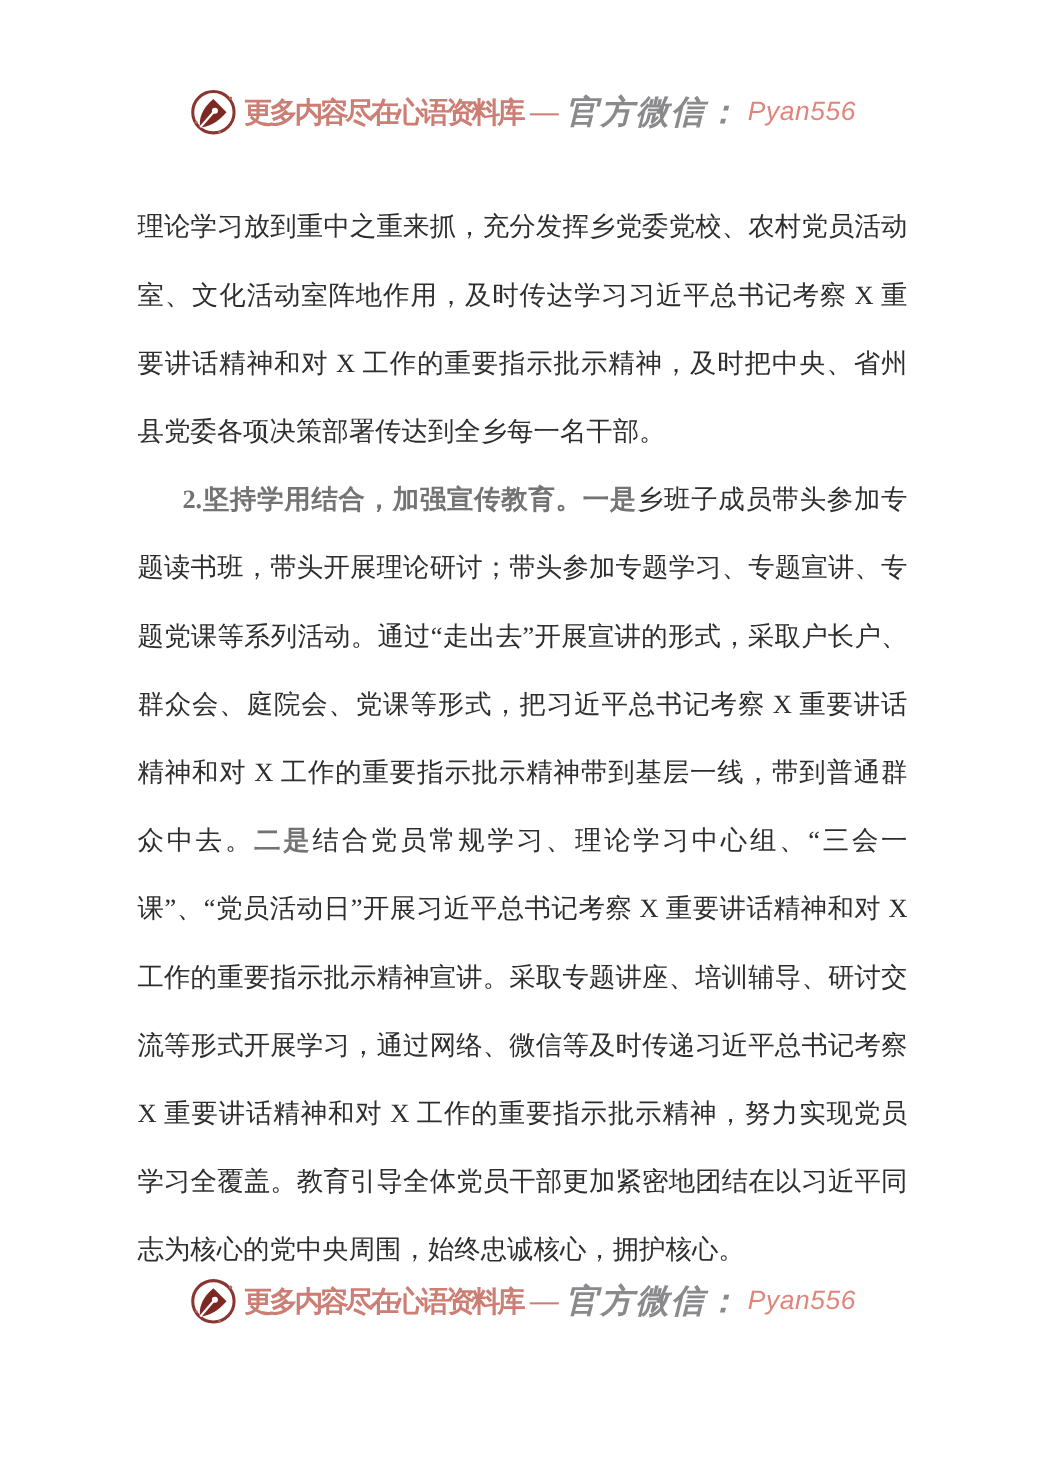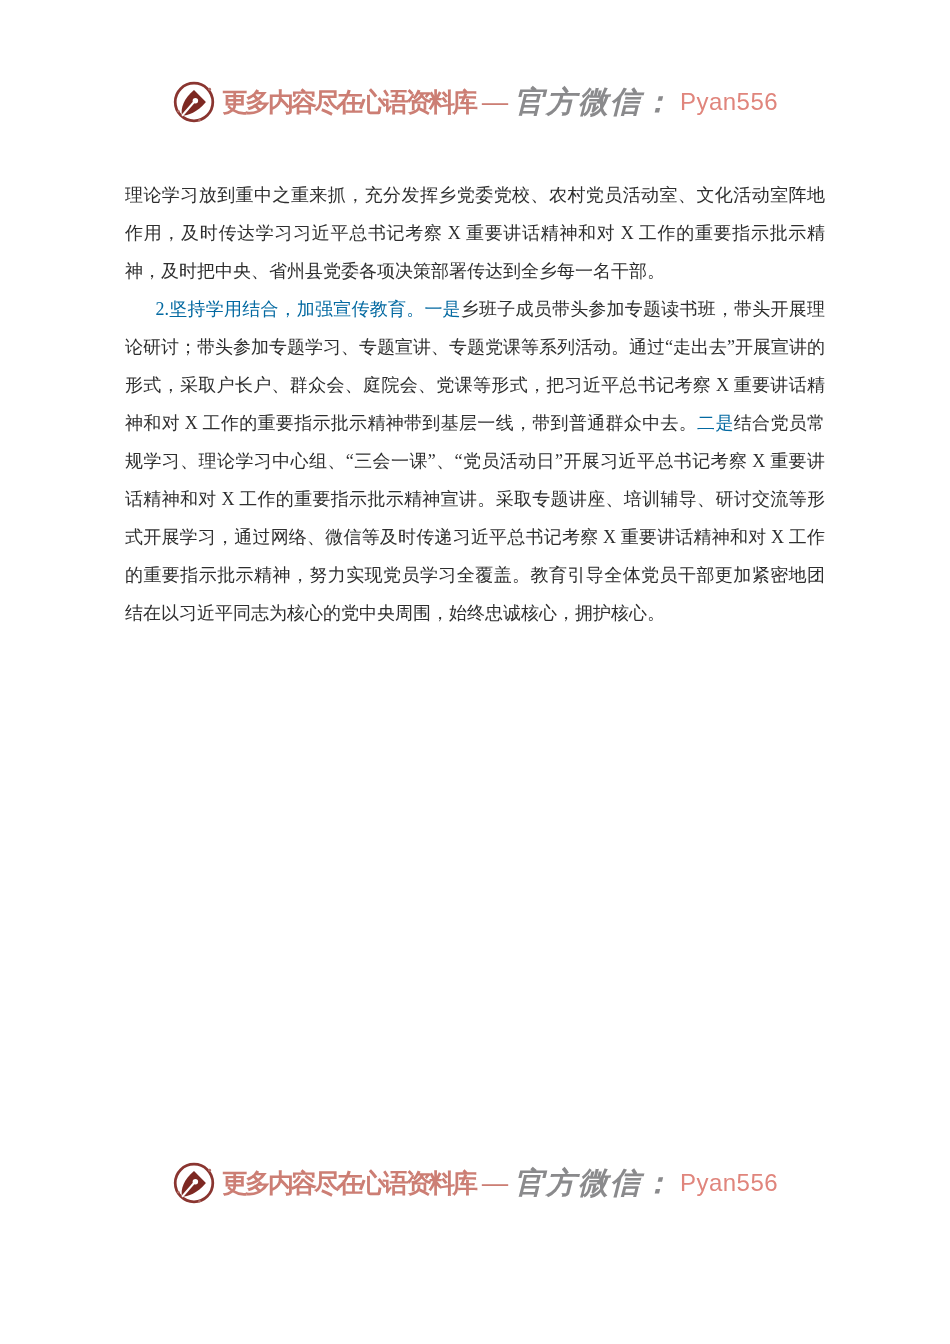--- a/index.html
+++ b/index.html
@@ -51,44 +51,45 @@
     font-family: "Liberation Serif", "DejaVu Serif", serif;
     font-style: italic;
     font-weight: 700;
     font-size: 30px;
     letter-spacing: 2px;
   }
   .banner-account {
     font-family: "Liberation Sans", "DejaVu Sans", sans-serif;
     font-size: 24px;
     letter-spacing: 0.5px;
+    font-style: italic;
   }
 
   
   .doc {
     position: absolute;
     top: 176px;
     left: 125px;
     width: 700px;
-    font-size: 18px;
-    line-height: 38px;
+    font-size: 24px;
+    line-height: 62px;
     color: #2e2e2e;
     text-align: justify;
     text-justify: inter-character;
   }
   .doc p.para {
     margin: 0;
     padding: 0;
   }
   .doc p.para.indent {
     text-indent: 1.7em;
   }
   .doc .run.bold {
-    font-weight: 400;
-    color: #0369a1;
+    font-weight: 700;
+    color: #737373;
   }
 </style>
 </head>
 <body>
 
 <div class="page">
 
   <header class="banner top">
     <svg class="brand-logo" viewBox="0 0 48 48" aria-hidden="true">
       <circle cx="24" cy="24" r="20.5" fill="none" stroke="#8a3530" stroke-width="3"></circle>

